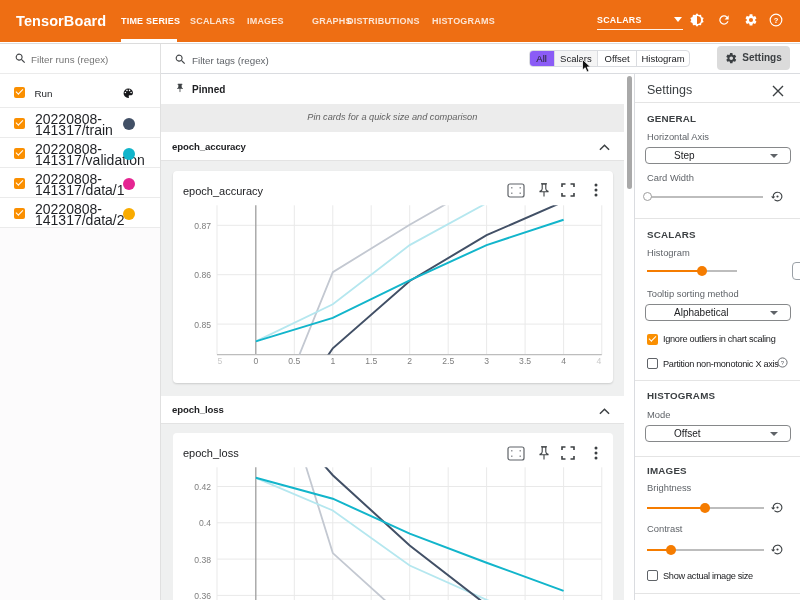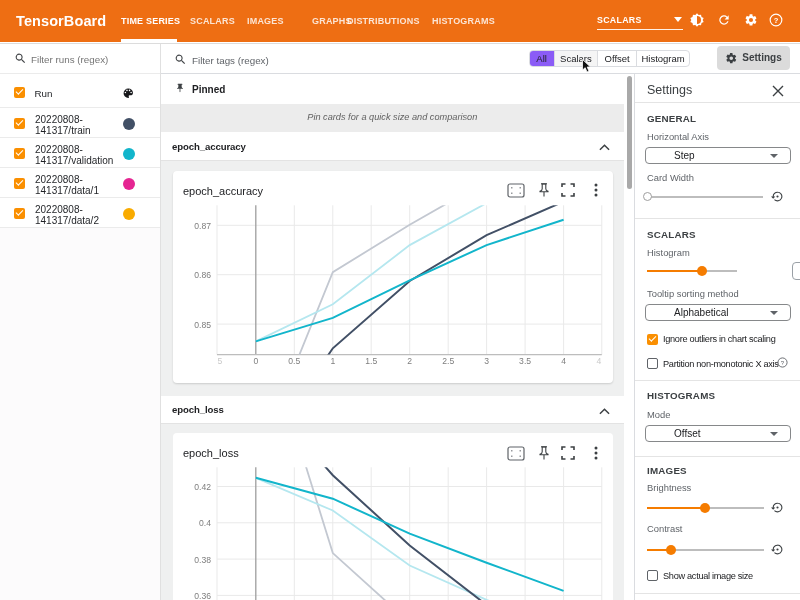--- a/index.html
+++ b/index.html
@@ -15,21 +15,21 @@
   .tabline { position:absolute; left:121px; top:38.5px; width:56px; height:3px; background:#fff; }
   .inactive { position:absolute; left:597px; top:15px; color:#fff; font-size:8.8px; font-weight:700; letter-spacing:0.3px; }
   .inact-underline { position:absolute; left:597px; top:29px; width:86px; height:1px; background:rgba(255,255,255,0.9); }
 
   
   .sidebar { position:absolute; left:0; top:44px; width:161px; height:556px; background:#fcfbfc; border-right:1px solid #e0e0e0; }
   .side-row { position:absolute; left:0; width:160px; border-bottom:1px solid #ebebeb; background:#fff; }
   .cb { position:absolute; width:11px; height:11px; border-radius:2px; background:#fa8f01; }
   .cb:after { content:""; position:absolute; left:1.8px; top:2.4px; width:5.6px; height:3px; border-left:1.5px solid #fff; border-bottom:1.5px solid #fff; transform:rotate(-45deg); }
   .cb-off { position:absolute; width:11px; height:11px; border-radius:2px; background:#fff; border:1.5px solid #5f6368; }
-  .runname { position:absolute; left:35px; font-size:10px; line-height:11px; color:#1f2125; }
+  .runname { position:absolute; left:35px; font-size:14px; line-height:11px; color:#1f2125; }
   .dot { position:absolute; width:12px; height:12px; border-radius:50%; }
 
   
   .topbar2 { position:absolute; left:161px; top:44px; width:639px; height:29.5px; background:#fff; border-bottom:1px solid #dadce0; }
   .toggle { position:absolute; left:528.5px; top:49.5px; width:161.5px; height:17.4px; border:1px solid #dadce0; border-radius:4px; display:flex; overflow:hidden; background:#fff; }
   .tg { font-size:9.5px; color:#202124; border-right:1px solid #dadce0; display:flex; align-items:center; justify-content:center; height:100%; }
   .settings-btn { position:absolute; left:717px; top:46px; width:72.5px; height:23.5px; background:#dbdbdb; border-radius:4px; color:#3c4043; font-size:10px; font-weight:700; display:flex; align-items:center; justify-content:center; gap:5px; }
 
   
   .content { position:absolute; left:161px; top:73.5px; width:462.6px; height:526.5px; background:#eff0f0; }

